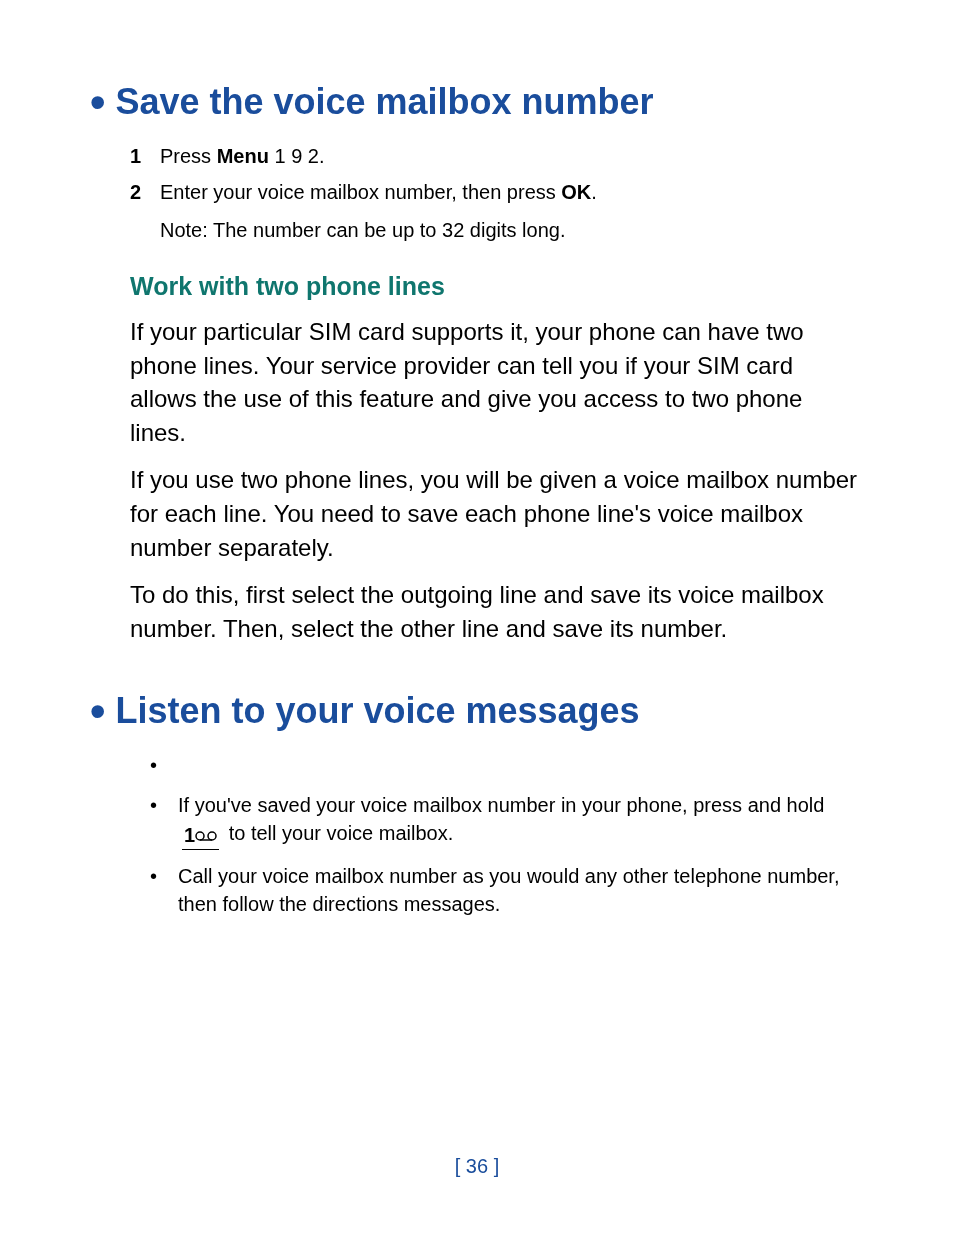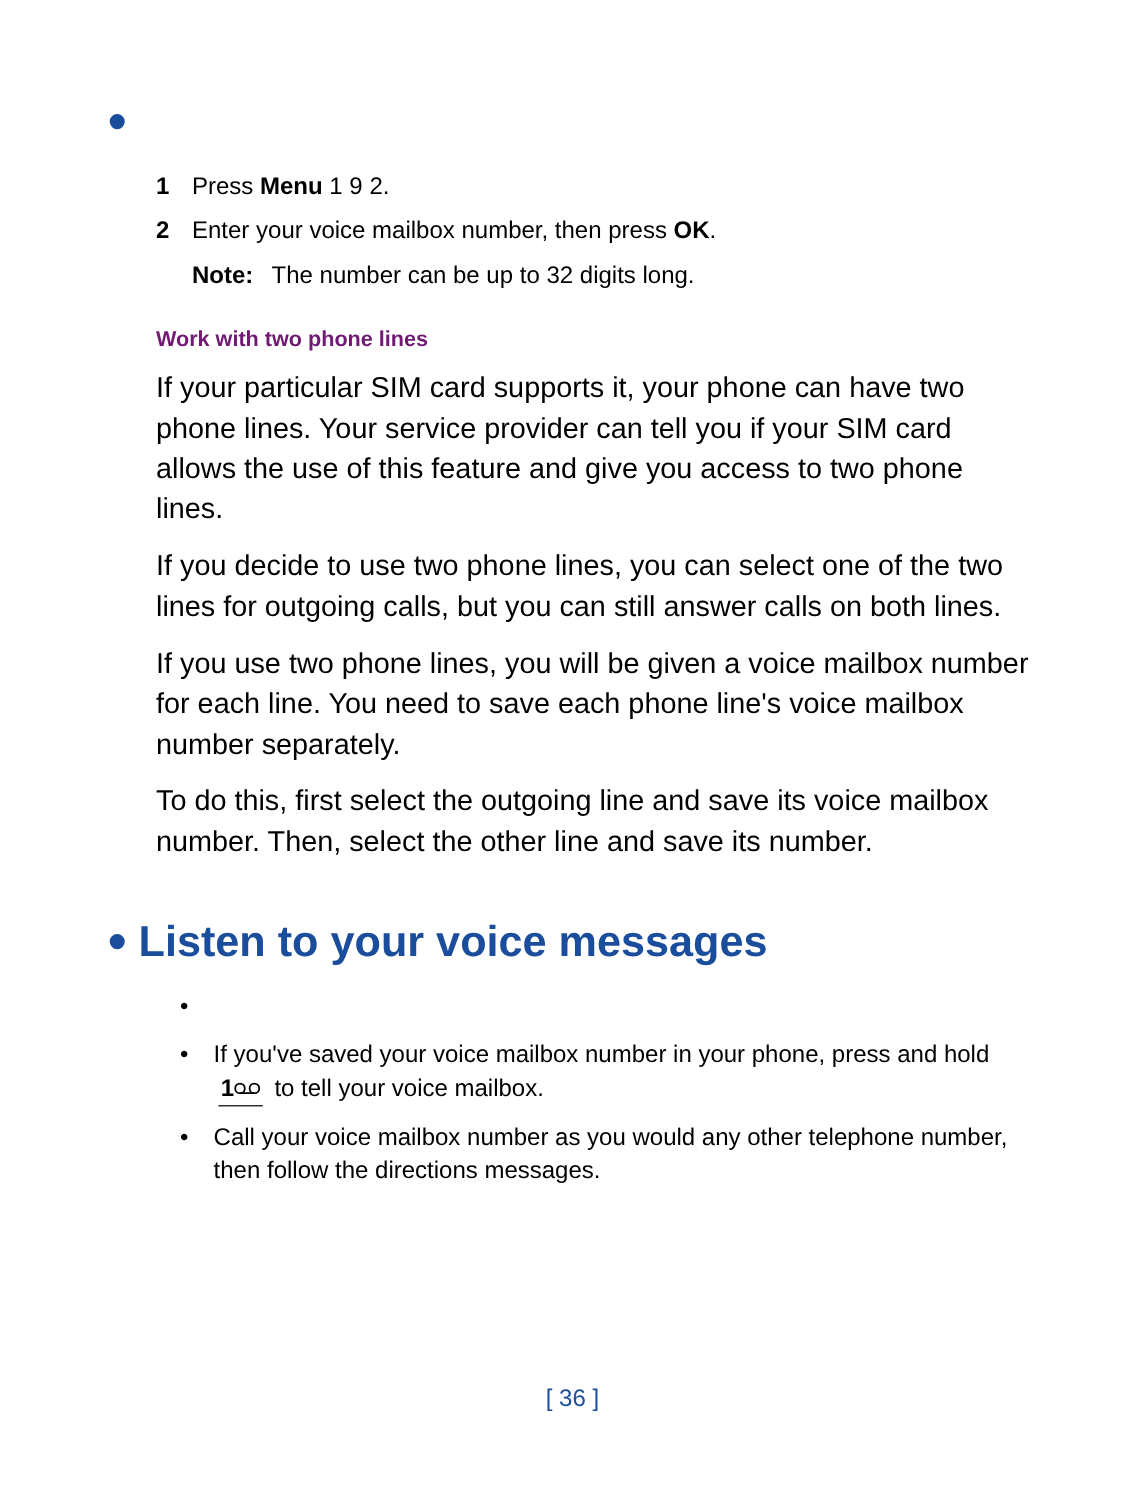--- a/index.html
+++ b/index.html
@@ -26,23 +26,23 @@
     margin: 0 0 18px 0;
     display: flex;
     align-items: center;
   }
   .h1 .bullet {
     font-size: 44px;
     margin-right: 10px;
     line-height: 1;
   }
   .h2 {
-    color: #701a75;
+    color: #0f766e;
     font-weight: bold;
-    font-size: 18px;
+    font-size: 25px;
     margin: 28px 0 8px 11px;
   }
   .indent {
     margin-left: 40px;
   }
   .step {
     display: flex;
     font-size: 20px;
     margin: 8px 0;
     line-height: 1.4;
@@ -50,22 +50,21 @@
   .step-num {
     font-weight: bold;
     min-width: 30px;
   }
   .note {
     font-size: 20px;
     margin: 10px 0 0 30px;
     line-height: 1.4;
   }
   .note-label {
-    font-weight: bold;
-    margin-right: 10px;
+    font-weight: normal;
   }
   .para {
     font-size: 24px;
     margin: 14px 0 14px 40px;
     line-height: 1.4;
   }
   .bullet-item {
     display: flex;
     font-size: 20px;
     margin: 12px 0 12px 60px;
@@ -90,20 +89,21 @@
     font-size: 20px;
   }
 </style>
 </head>
 <body>
 
 <div class="page">
 
   <div class="h1">
     <span class="bullet">•</span>
+    <span>Save the voice mailbox number</span>
   </div>
 
   <div class="indent">
     <div class="step">
       <span class="step-num">1</span>
       <span>
         <span>Press </span><span class="bold">Menu</span><span> 1 9 2.</span>
       </span>
     </div>
     <div class="step">
@@ -114,21 +114,20 @@
     </div>
     <div class="note">
       <span class="note-label">Note:</span>
       <span>The number can be up to 32 digits long.</span>
     </div>
   </div>
 
   <div class="h2 indent">Work with two phone lines</div>
 
   <div class="para">If your particular SIM card supports it, your phone can have two phone lines. Your service provider can tell you if your SIM card allows the use of this feature and give you access to two phone lines.</div>
-  <div class="para">If you decide to use two phone lines, you can select one of the two lines for outgoing calls, but you can still answer calls on both lines.</div>
   <div class="para">If you use two phone lines, you will be given a voice mailbox number for each line. You need to save each phone line's voice mailbox number separately.</div>
   <div class="para">To do this, first select the outgoing line and save its voice mailbox number. Then, select the other line and save its number.</div>
 
   <div style="height:30px"></div>
 
   <div class="h1">
     <span class="bullet">•</span>
     <span>Listen to your voice messages</span>
   </div>
 

